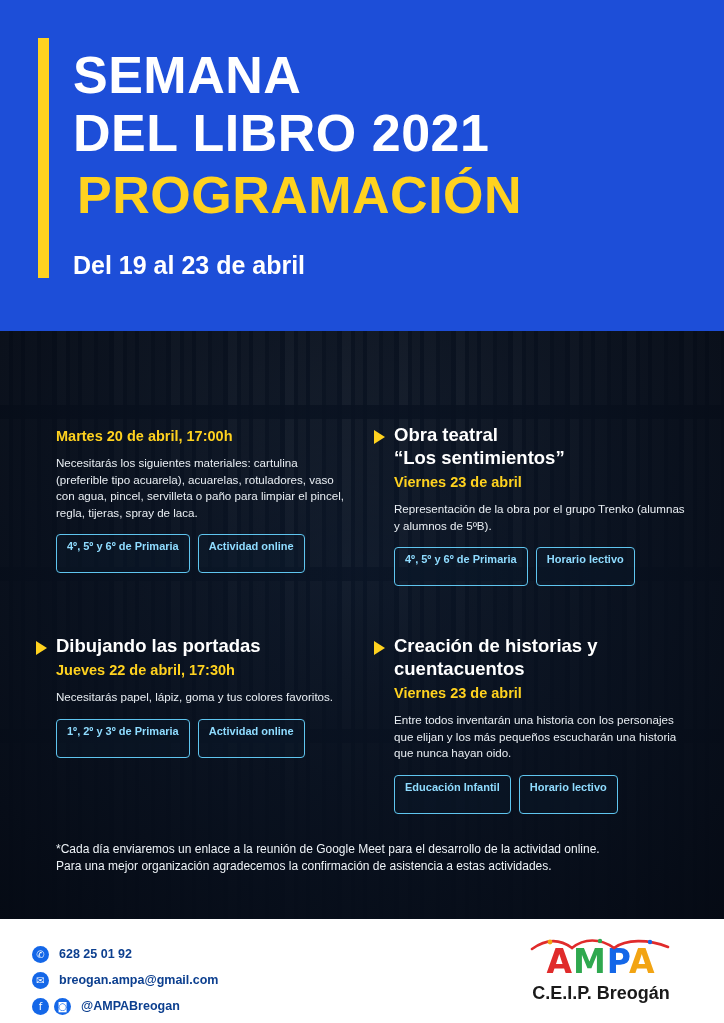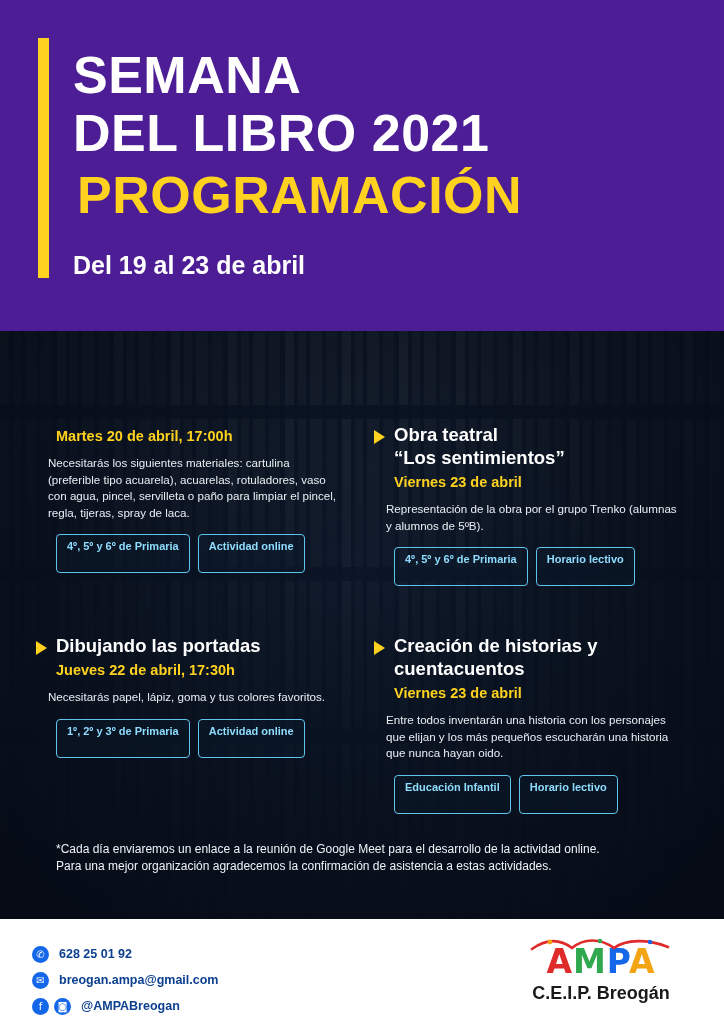--- a/index.html
+++ b/index.html
@@ -19,21 +19,21 @@
     height: 1023px;
     overflow: hidden;
     background: #ffffff;
   }
 
   
   .header {
     position: relative;
     width: 724px;
     height: 331px;
-    background: #4c1d95;
+    background: #1d4ed8;
     box-sizing: border-box;
   }
   .header-bar {
     position: absolute;
     left: 38px;
     top: 38px;
     width: 11px;
     height: 240px;
     background: #ffd21f;
   }
@@ -144,21 +144,21 @@
   }
   .act-date {
     margin-top: 5px;
     margin-left: 20px;
     font-size: 14.5px;
     font-weight: bold;
     color: #ffd21f;
   }
   .act-desc {
     margin-top: 11px;
-    margin-left: 12px;
+    margin-left: 20px;
     font-size: 11.6px;
     line-height: 16.5px;
     color: #e9eef3;
     width: 292px;
   }
   .tags {
     margin-top: 13px;
     margin-left: 20px;
     display: flex;
     gap: 8px;

